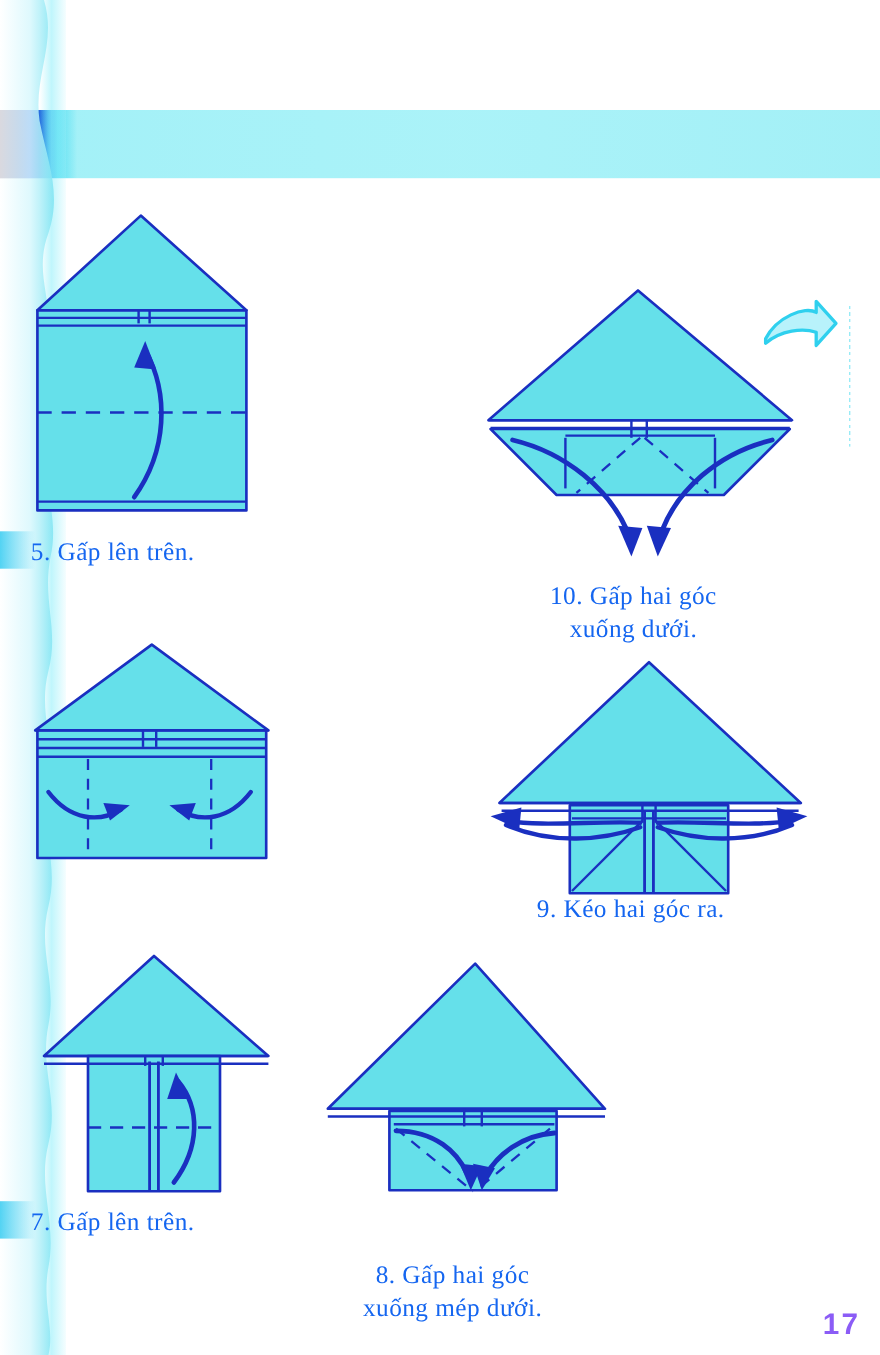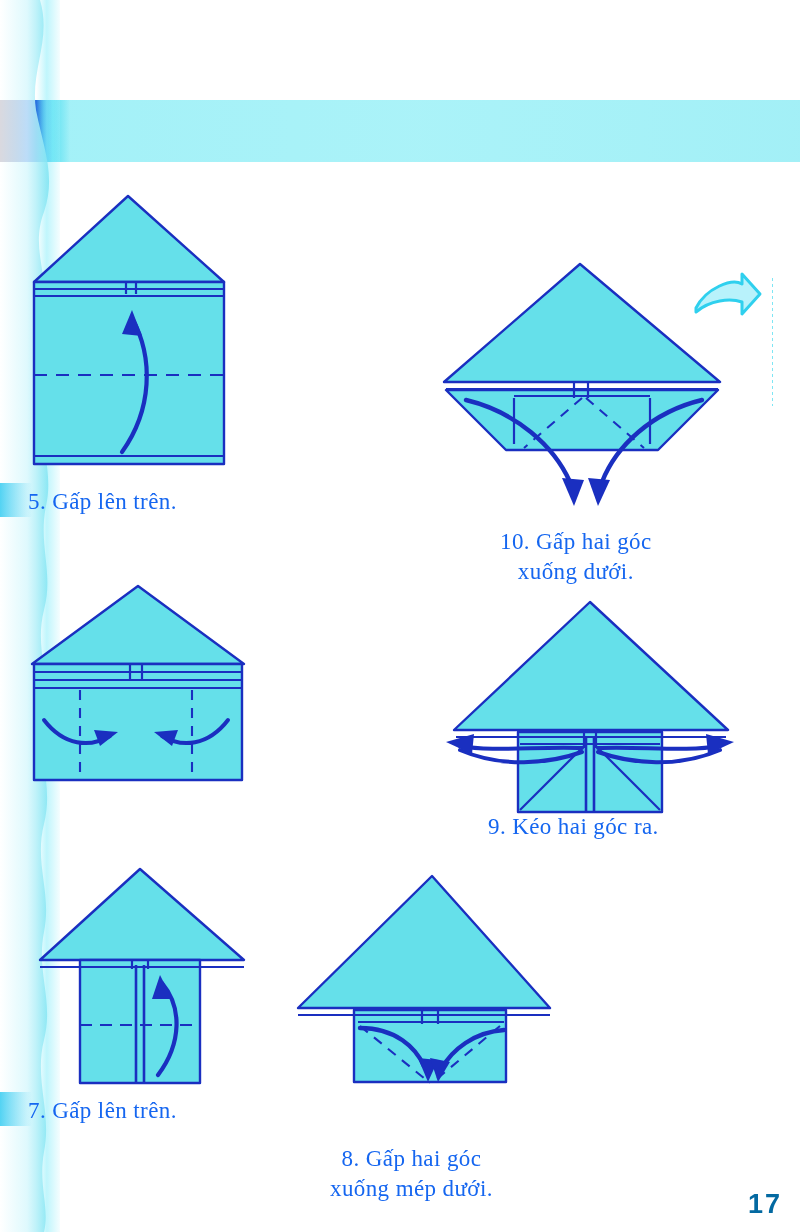--- a/index.html
+++ b/index.html
@@ -90,21 +90,21 @@
     top: -4px;
     width: 34px;
     height: 34px;
     background: linear-gradient(90deg, rgba(40,200,240,.85), rgba(255,255,255,0));
   }
 
   .pagenum {
     position: absolute;
     right: 18px;
     bottom: 12px;
-    color: #0369a1;
+    color: #8b5cf6;
     font-family: "Liberation Sans", sans-serif;
     font-weight: bold;
     font-size: 27px;
     letter-spacing: 2px;
   }
 
   .turnover {
     position: absolute;
   }
 </style>

